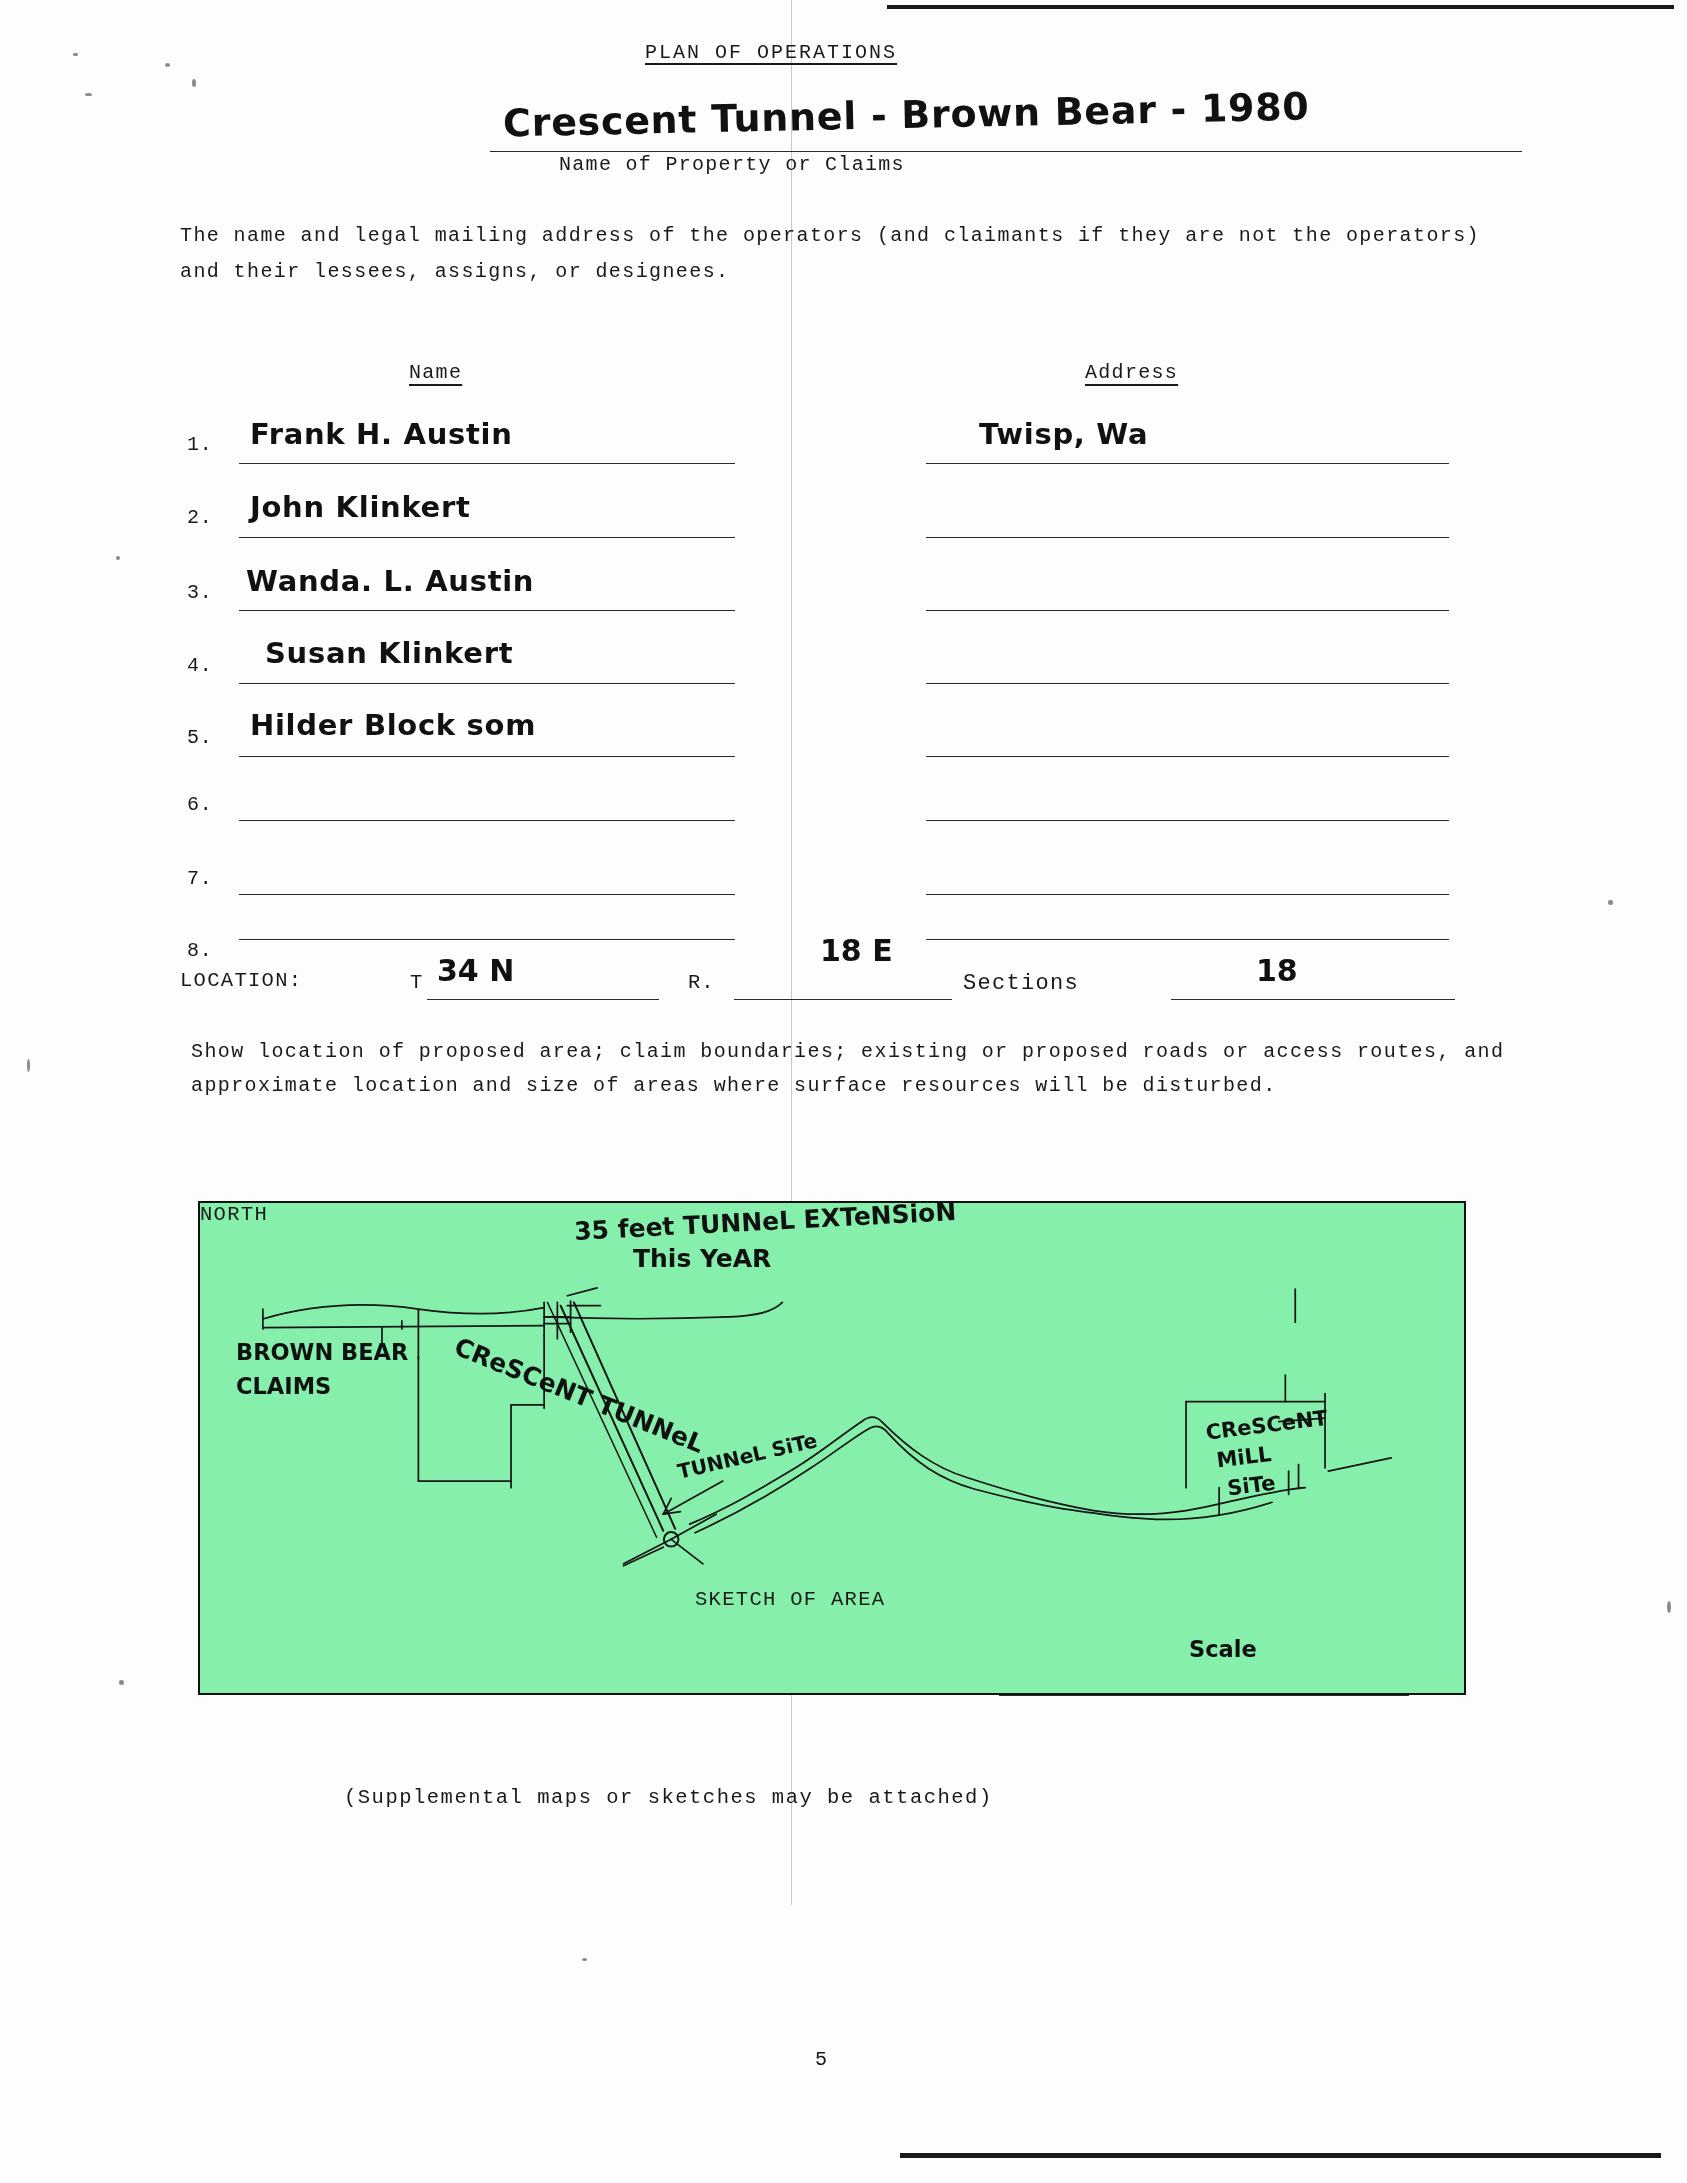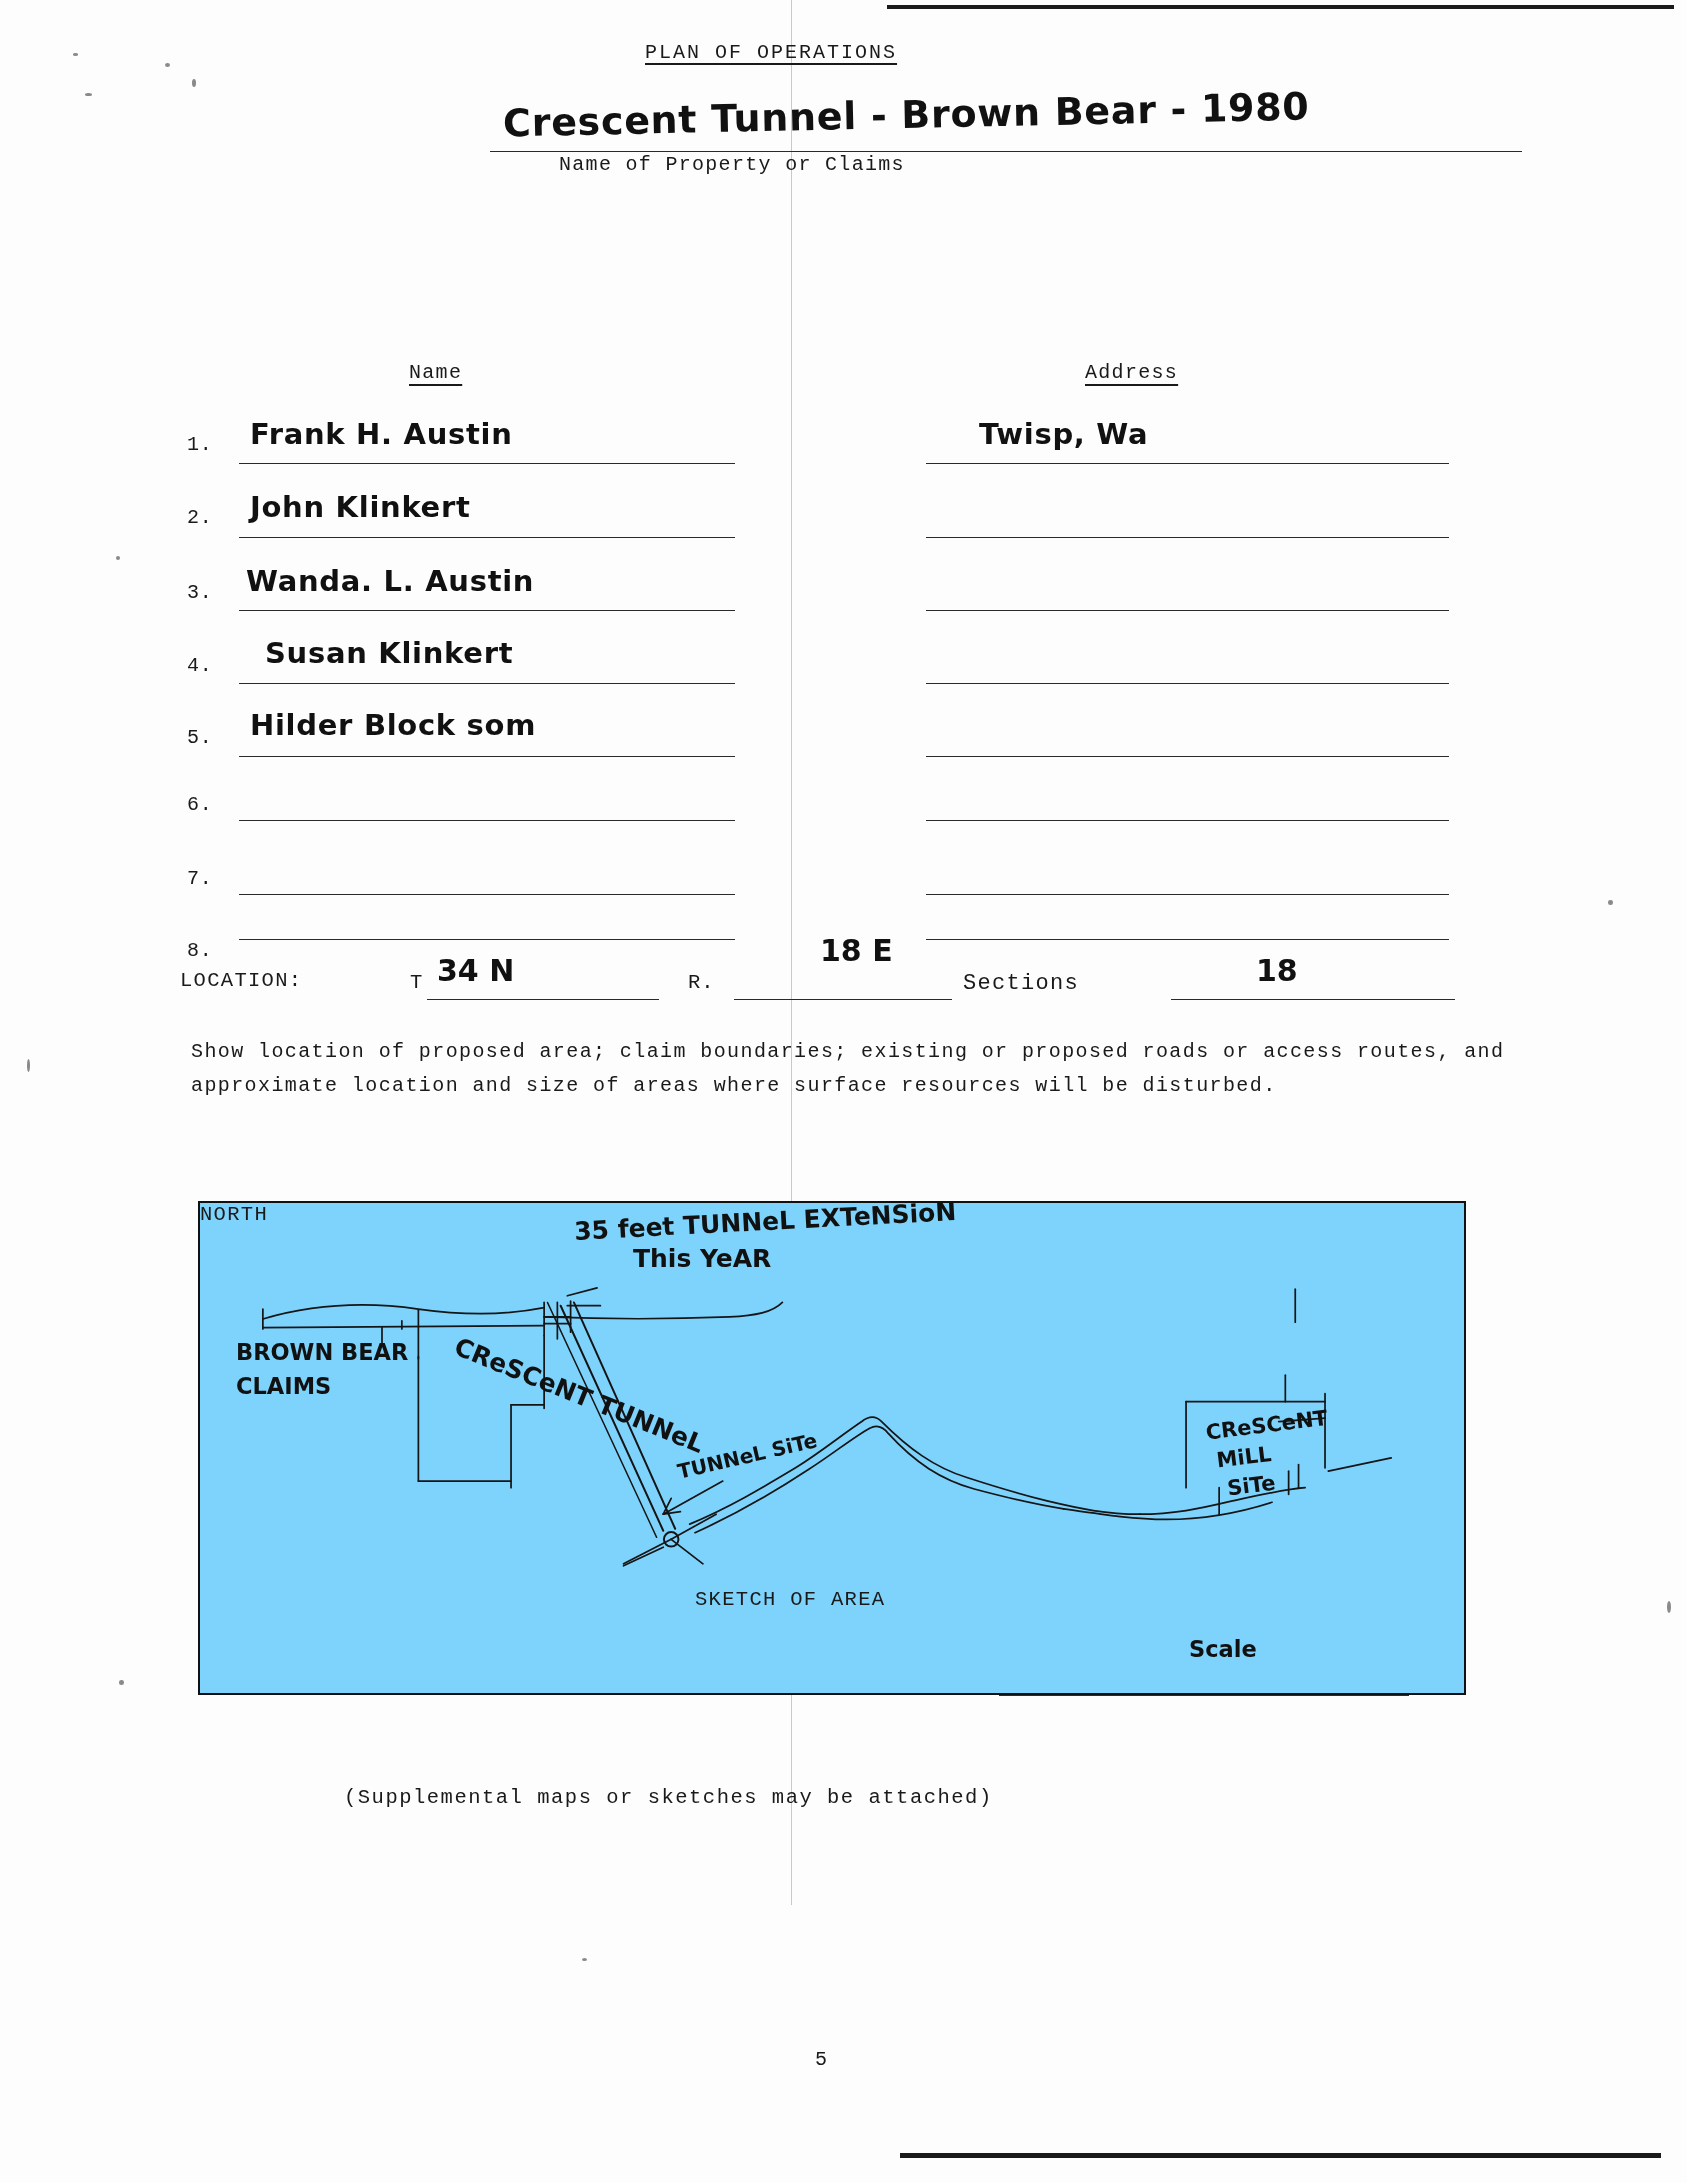--- a/index.html
+++ b/index.html
@@ -157,21 +157,21 @@
     letter-spacing: 1.4px;
   }
   
   #sketch-box {
     position: absolute;
     top: 1201px;
     left: 198px;
     width: 1264px;
     height: 490px;
     border: 2px solid #111;
-    background: #7dd3fc;
+    background: #86efac;
     overflow: visible;
   }
   #sketch-svg { position: absolute; top: 0; left: 0; }
   .sk-label {
     position: absolute;
     font-family: "DejaVu Sans", sans-serif;
     font-weight: 700;
     color: #111;
   }
   #label-north {
@@ -220,20 +220,21 @@
   <div class="speck" style="top:1059px;left:26.5px;width:3.3px;height:13.2px;"></div>
   <div class="speck" style="top:1601px;left:1667px;width:4px;height:12px;"></div>
 
   <div class="typed" id="doc-title">PLAN OF OPERATIONS</div>
 
   <div class="hand" id="hand-title">Crescent Tunnel - Brown Bear - 1980</div>
   <div class="rule" style="top:151px;left:490px;width:1032px;"></div>
 
   <div class="typed" id="subtitle-name">Name of Property or Claims</div>
 
+  <div class="typed" id="intro-paragraph">The name and legal mailing address of the operators (and claimants if they are not the operators) and their lessees, assigns, or designees.</div>
 
   <div class="typed col-head" id="head-name">Name</div>
   <div class="typed col-head" id="head-address">Address</div>
 
   <div class="typed row-num" style="top:433px;left:187px;">1.</div>
   <div class="rule name-rule" style="top:463px;"></div>
   <div class="rule addr-rule" style="top:463px;"></div>
   <div class="hand hand-name" style="top:417px;left:250px;">Frank H. Austin</div>
   <div class="hand hand-addr" style="top:417px;left:979px;">Twisp, Wa</div>
 

